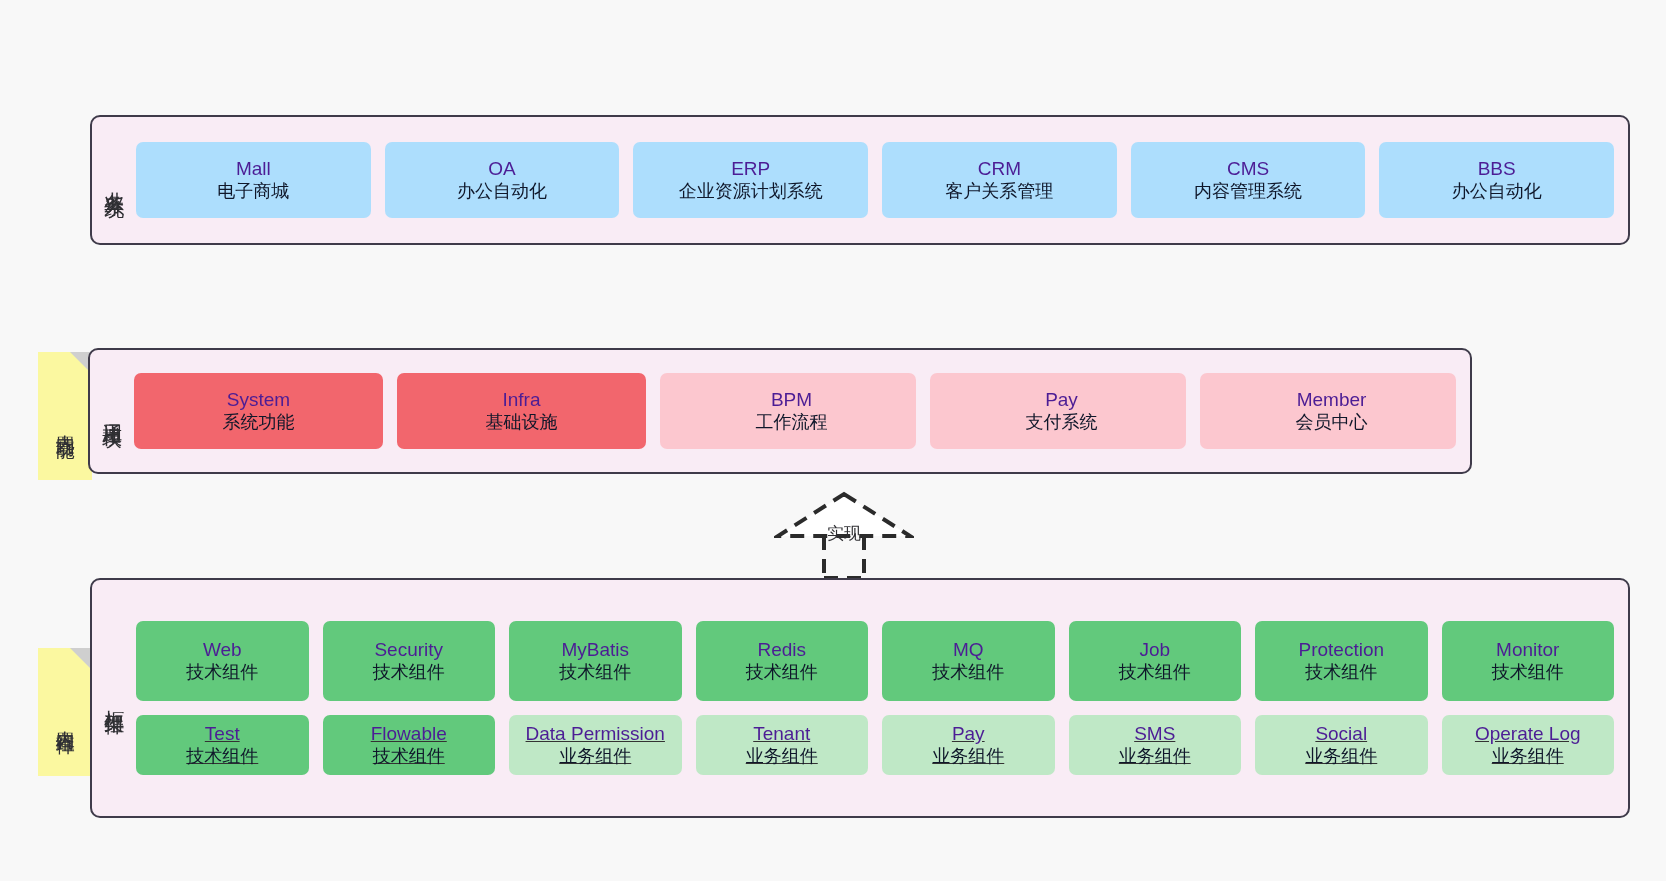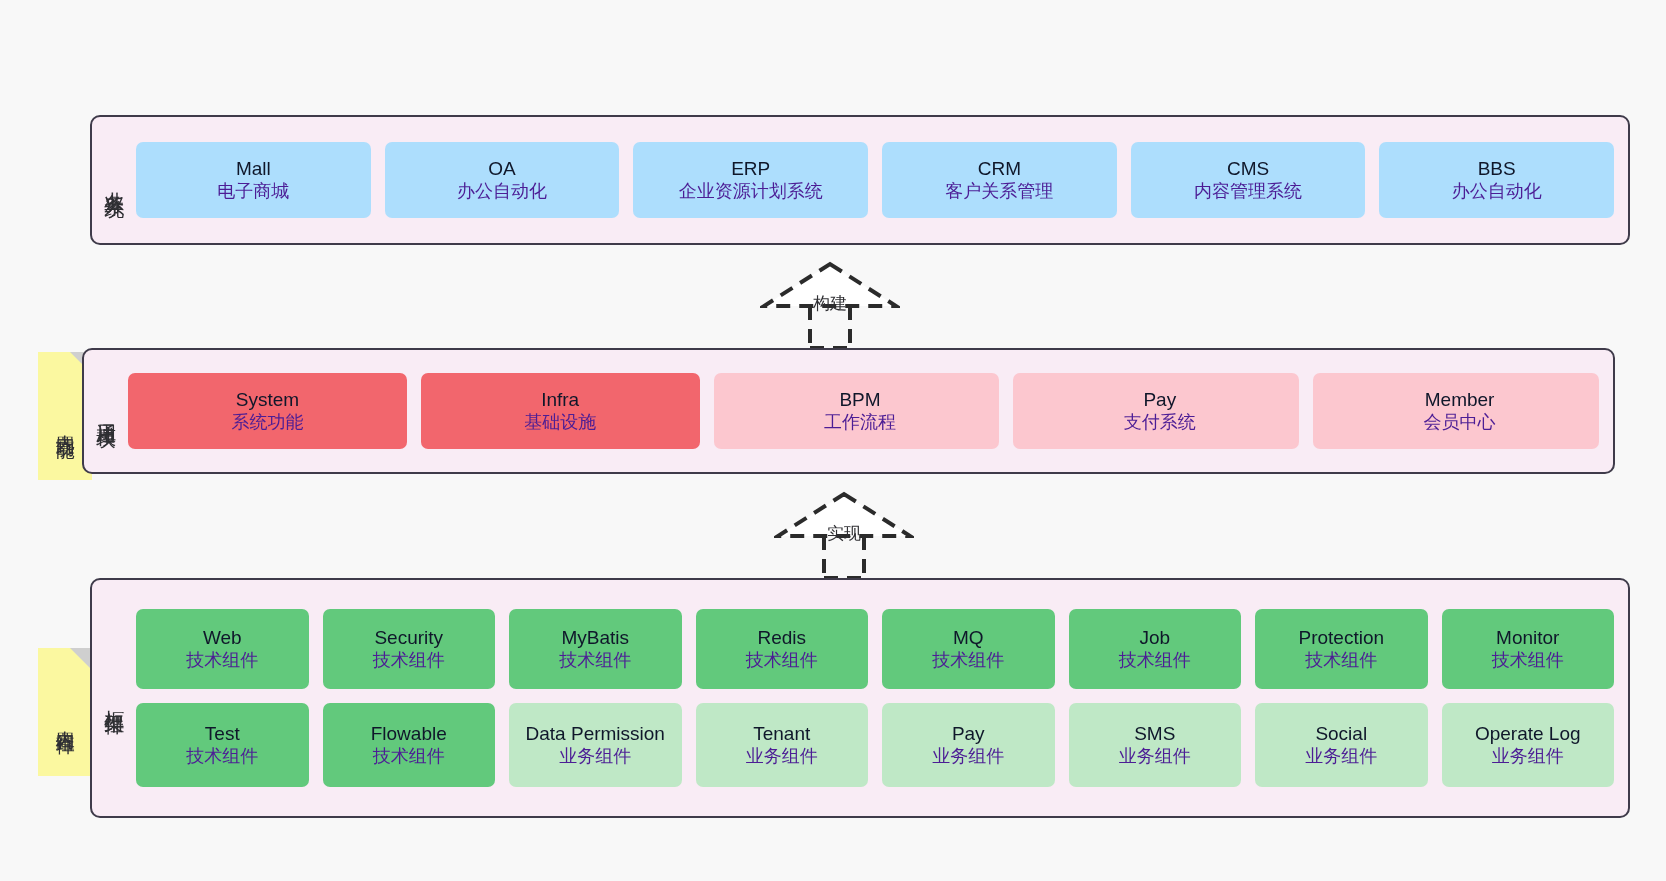--- a/index.html
+++ b/index.html
@@ -72,22 +72,22 @@
     border-radius: 7px;
     display: flex;
     flex-direction: column;
     align-items: center;
     justify-content: center;
     text-align: center;
     line-height: 1.22;
     padding: 6px 4px;
     user-select: none;
   }
-  .card .t1 { font-size: 19px; color: #0f172a; }
-  .card .t2 { font-size: 18px; color: #4c1d95; }
+  .card .t1 { font-size: 19px; color: #4c1d95; }
+  .card .t2 { font-size: 18px; color: #0f172a; }
 
   .c-blue        { background: #addefd; }
   .c-red         { background: #f2666d; }
   .c-pink        { background: #fcc7cf; padding-left: 11px; }
   .c-green       { background: #62c97c; }
   .c-lightgreen  { background: #bfe8c6; }
 
   
   .note {
     position: absolute;
@@ -165,38 +165,27 @@
         </div>
         <div class="card c-blue">
           <span class="t1">BBS</span>
           <span class="t2">办公自动化</span>
         </div>
 
       </div>
     </div>
   </div>
 
-  <div class="arrow" style="left:760px; top:260px; width:140px; height:90px;">
-    <svg width="140" height="90" viewBox="0 0 140 90">
-
-      <polygon points="70,4 136,46 4,46" fill="#ffffff" stroke="#2b2b2b" stroke-width="4" stroke-dasharray="14,9" stroke-linejoin="miter"></polygon>
-
-      <path d="M 50,46 L 50,90" fill="none" stroke="#2b2b2b" stroke-width="4" stroke-dasharray="14,9"></path>
-      <path d="M 90,46 L 90,90" fill="none" stroke="#2b2b2b" stroke-width="4" stroke-dasharray="14,9"></path>
-      <path d="M 50,88 L 90,88" fill="none" stroke="#2b2b2b" stroke-width="4" stroke-dasharray="14,9"></path>
-    </svg>
-    <span class="arrow-label">构建</span>
-  </div>
 
   <div class="note" style="left:38px; top:352px; width:54px; height:128px;">
     <span class="fold"></span>
     <span class="note-text">内置功能</span>
   </div>
 
-  <div class="layer" id="layer-1" style="left:82px; top:348px; width:1533px; height:126px;">
+  <div class="layer" id="layer-1" style="left:88px; top:348px; width:1384px; height:126px;">
     <div class="layer-title">通用模块</div>
     <div class="layer-body">
       <div class="row" style="height:76px;">
 
         <div class="card c-red">
           <span class="t1">System</span>
           <span class="t2">系统功能</span>
         </div>
         <div class="card c-red">
           <span class="t1">Infra</span>
@@ -266,21 +255,21 @@
         <div class="card c-green">
           <span class="t1">Protection</span>
           <span class="t2">技术组件</span>
         </div>
         <div class="card c-green">
           <span class="t1">Monitor</span>
           <span class="t2">技术组件</span>
         </div>
       </div>
 
-      <div class="row" style="height:84px;">
+      <div class="row" style="height:60px;text-decoration:underline;">
         <div class="card c-green">
           <span class="t1">Test</span>
           <span class="t2">技术组件</span>
         </div>
         <div class="card c-green">
           <span class="t1">Flowable</span>
           <span class="t2">技术组件</span>
         </div>
         <div class="card c-lightgreen">
           <span class="t1">Data Permission</span>

